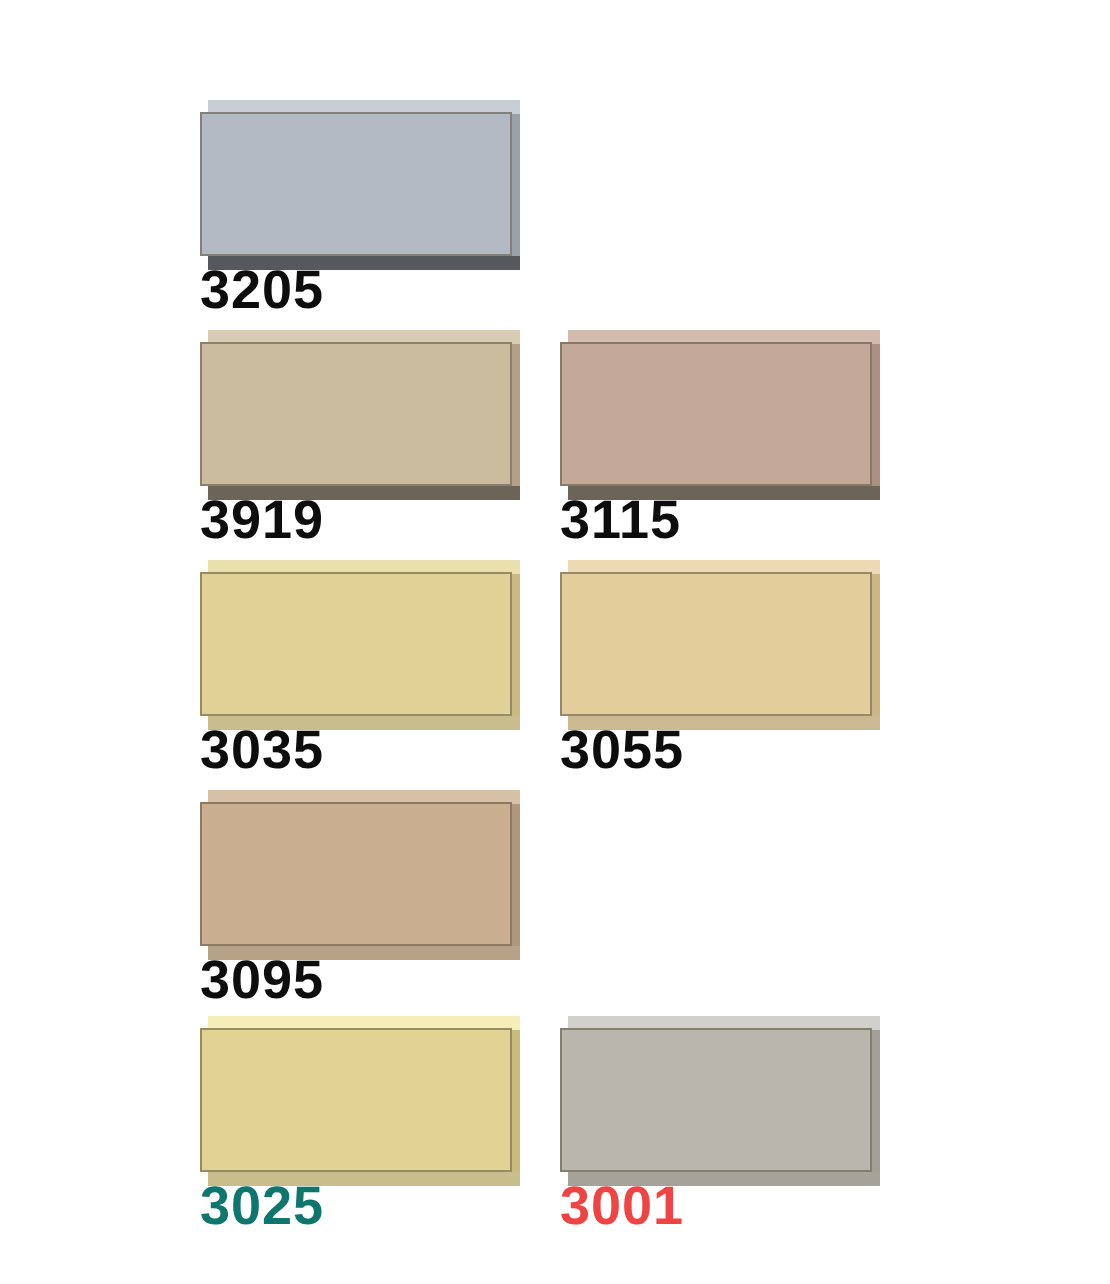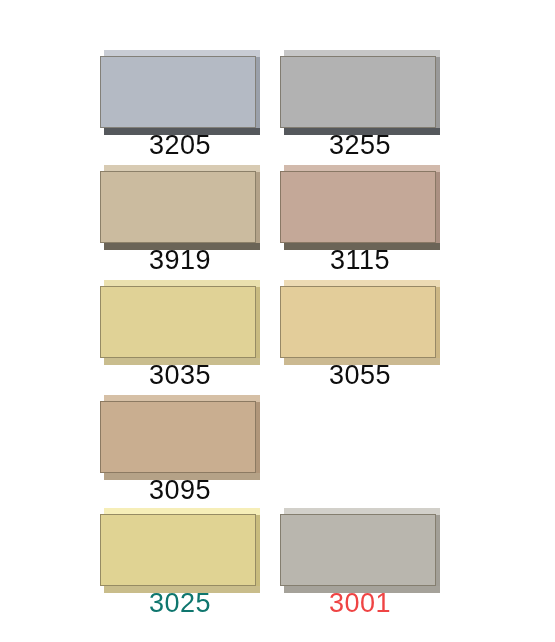--- a/index.html
+++ b/index.html
@@ -74,52 +74,44 @@
     position: absolute;
     left: 4px;
     top: 78px;
     width: 156px;
     height: 7px;
   }
 
   .swatch-label {
     position: relative;
     width: 160px;
-    text-align: center;
+    text-align: left;
     font-family: "Liberation Sans", sans-serif;
     font-size: 27px;
     line-height: 30px;
     color: #0d0d0d;
     letter-spacing: 0.5px;
     white-space: nowrap;
     z-index: 5;
+    font-weight: bold;
   }
 </style>
 </head>
 <body>
 
 <div id="swatch-chart">
   <div class="swatch-grid">
       <div class="swatch-cell" style="left: 100px; top: 50px;">
         <div class="swatch-block">
           <div class="swatch-shadow" style="background: rgb(85, 88, 92);"></div>
           <div class="swatch-bevel" style="background: rgb(154, 160, 170);"></div>
           <div class="swatch-cap" style="background: rgb(200, 204, 212);"></div>
           <div class="swatch-face" style="background: rgb(180, 186, 196);"></div>
         </div>
         <div class="swatch-label" style="margin-top: -4px; color: rgb(13, 13, 13);">3205</div>
-      </div>
-      <div class="swatch-cell" style="left: 280px; top: 50px;">
-        <div class="swatch-block">
-          <div class="swatch-shadow" style="background: rgb(85, 88, 92);"></div>
-          <div class="swatch-bevel" style="background: rgb(153, 153, 153);"></div>
-          <div class="swatch-cap" style="background: rgb(198, 198, 198);"></div>
-          <div class="swatch-face" style="background: rgb(178, 178, 178);"></div>
-        </div>
-        <div class="swatch-label" style="margin-top: -4px; color: rgb(13, 13, 13);">3255</div>
       </div>
       <div class="swatch-cell" style="left: 100px; top: 165px;">
         <div class="swatch-block">
           <div class="swatch-shadow" style="background: rgb(107, 100, 87);"></div>
           <div class="swatch-bevel" style="background: rgb(178, 161, 136);"></div>
           <div class="swatch-cap" style="background: rgb(216, 203, 179);"></div>
           <div class="swatch-face" style="background: rgb(203, 187, 159);"></div>
         </div>
         <div class="swatch-label" style="margin-top: -4px; color: rgb(13, 13, 13);">3919</div>
       </div>

